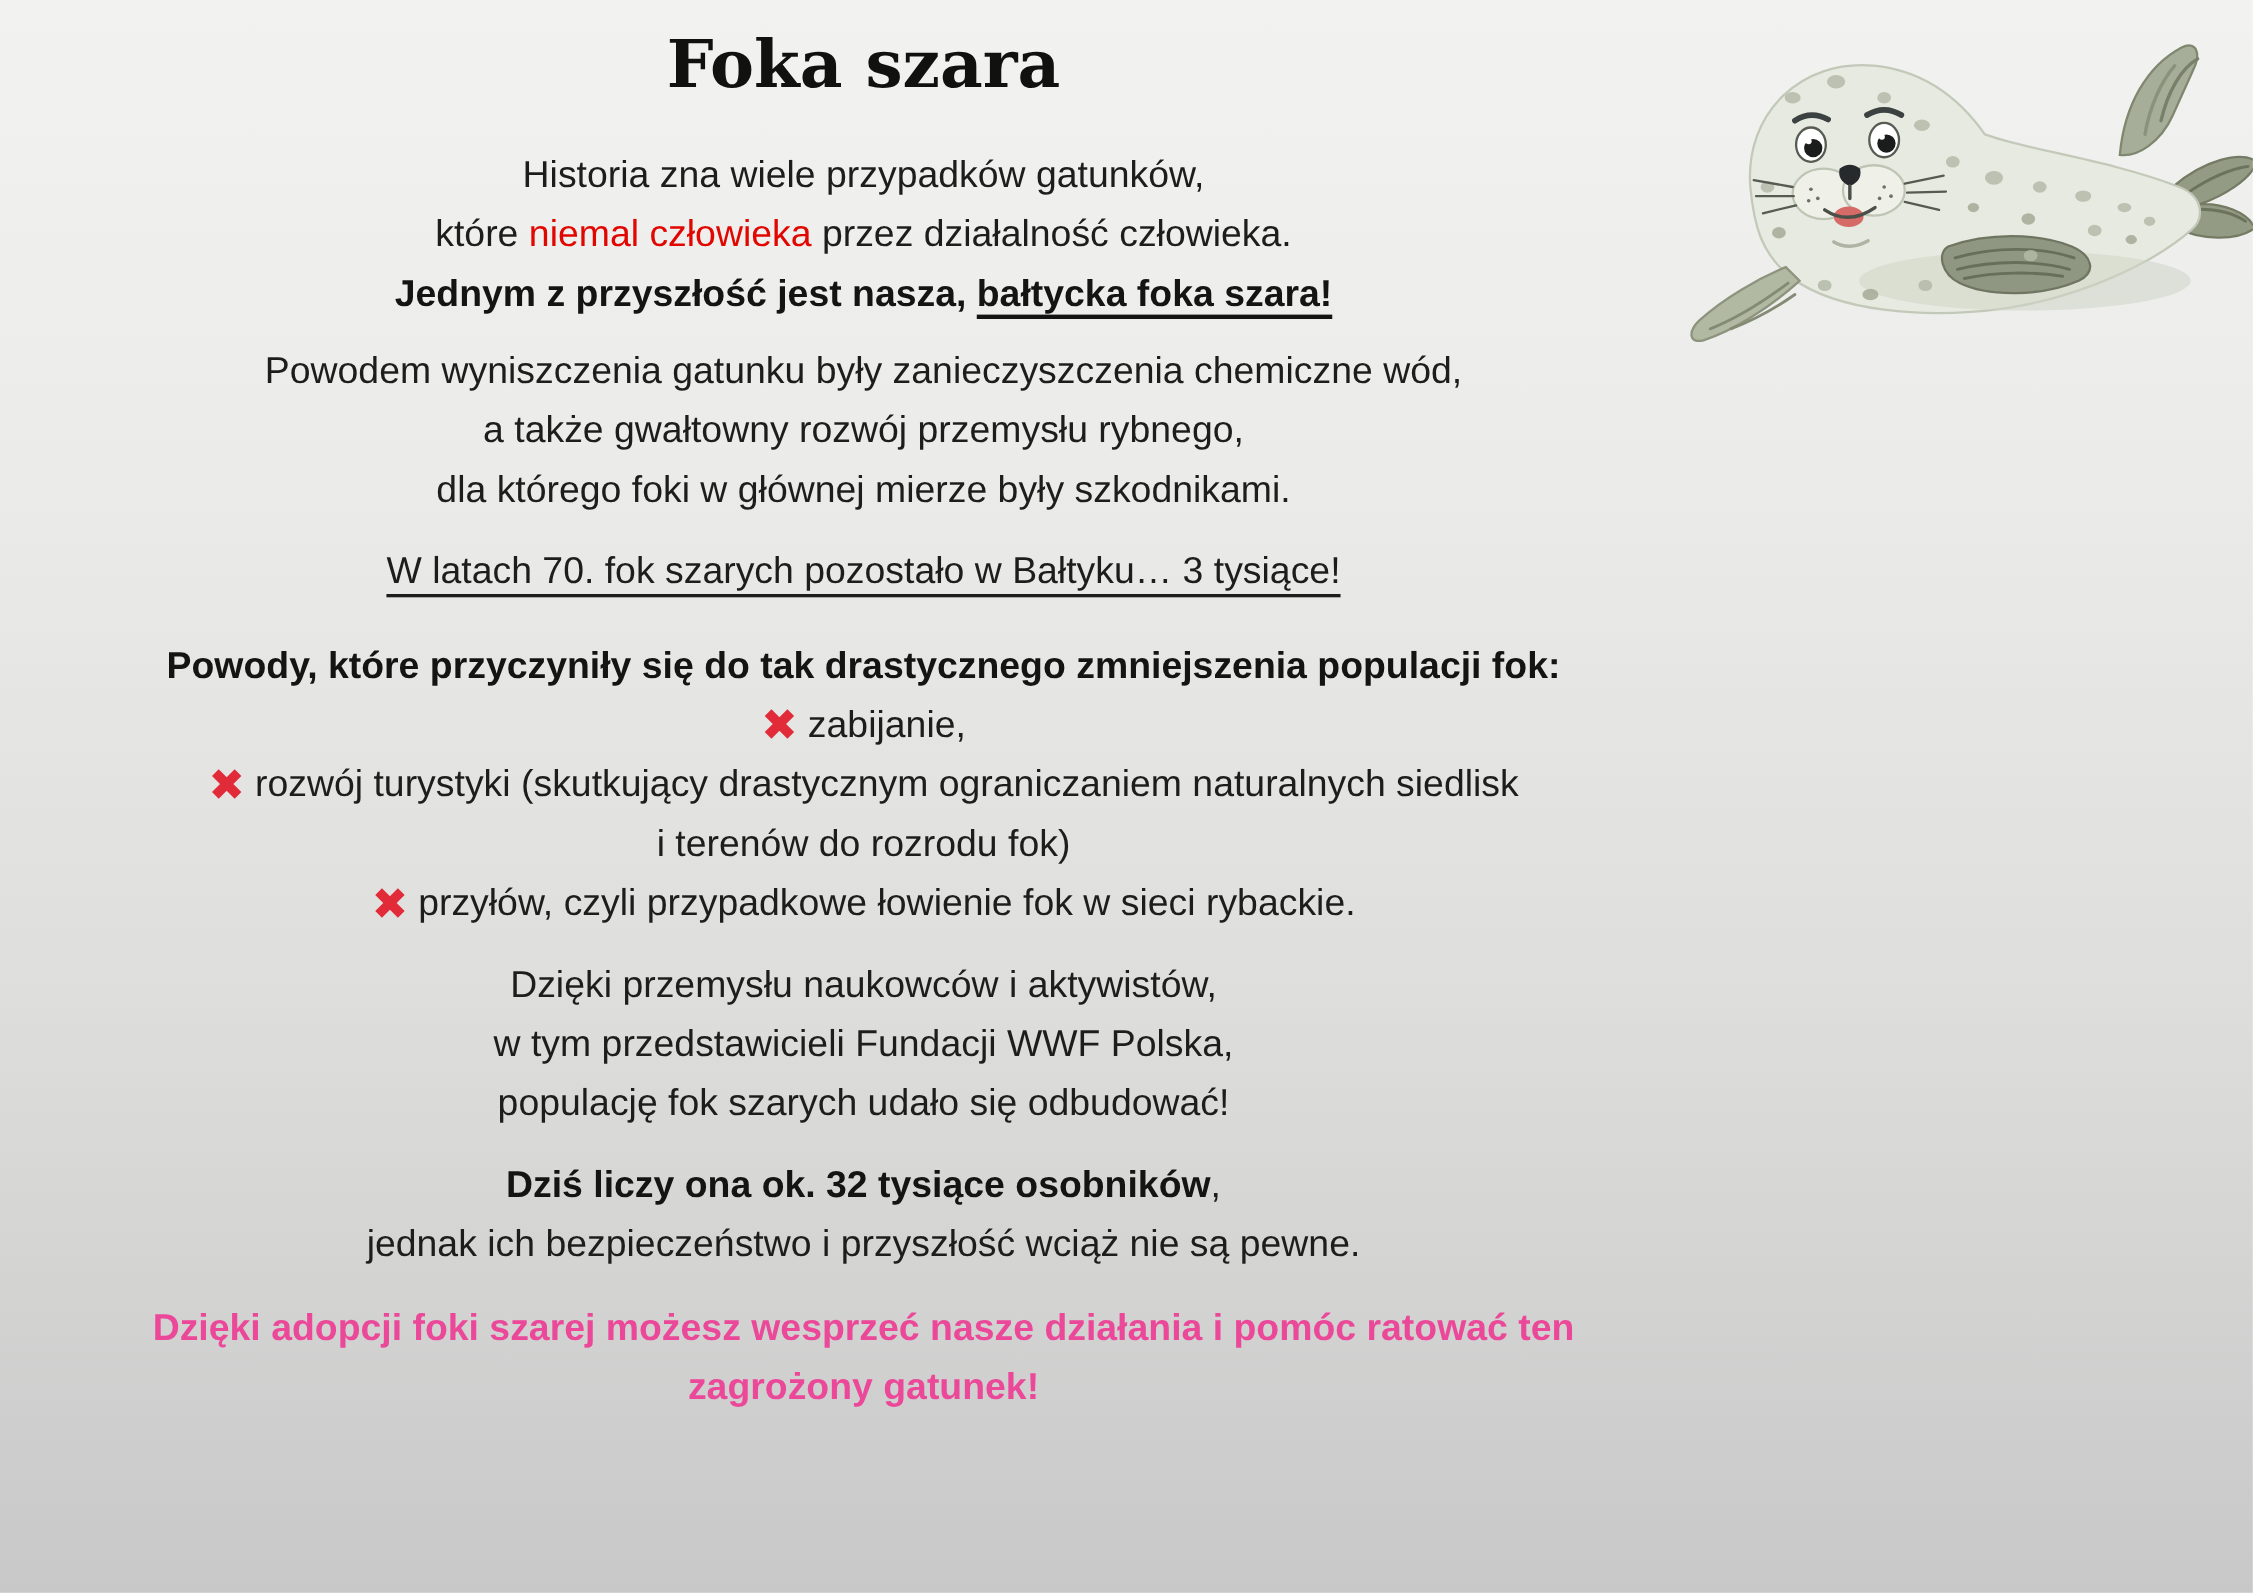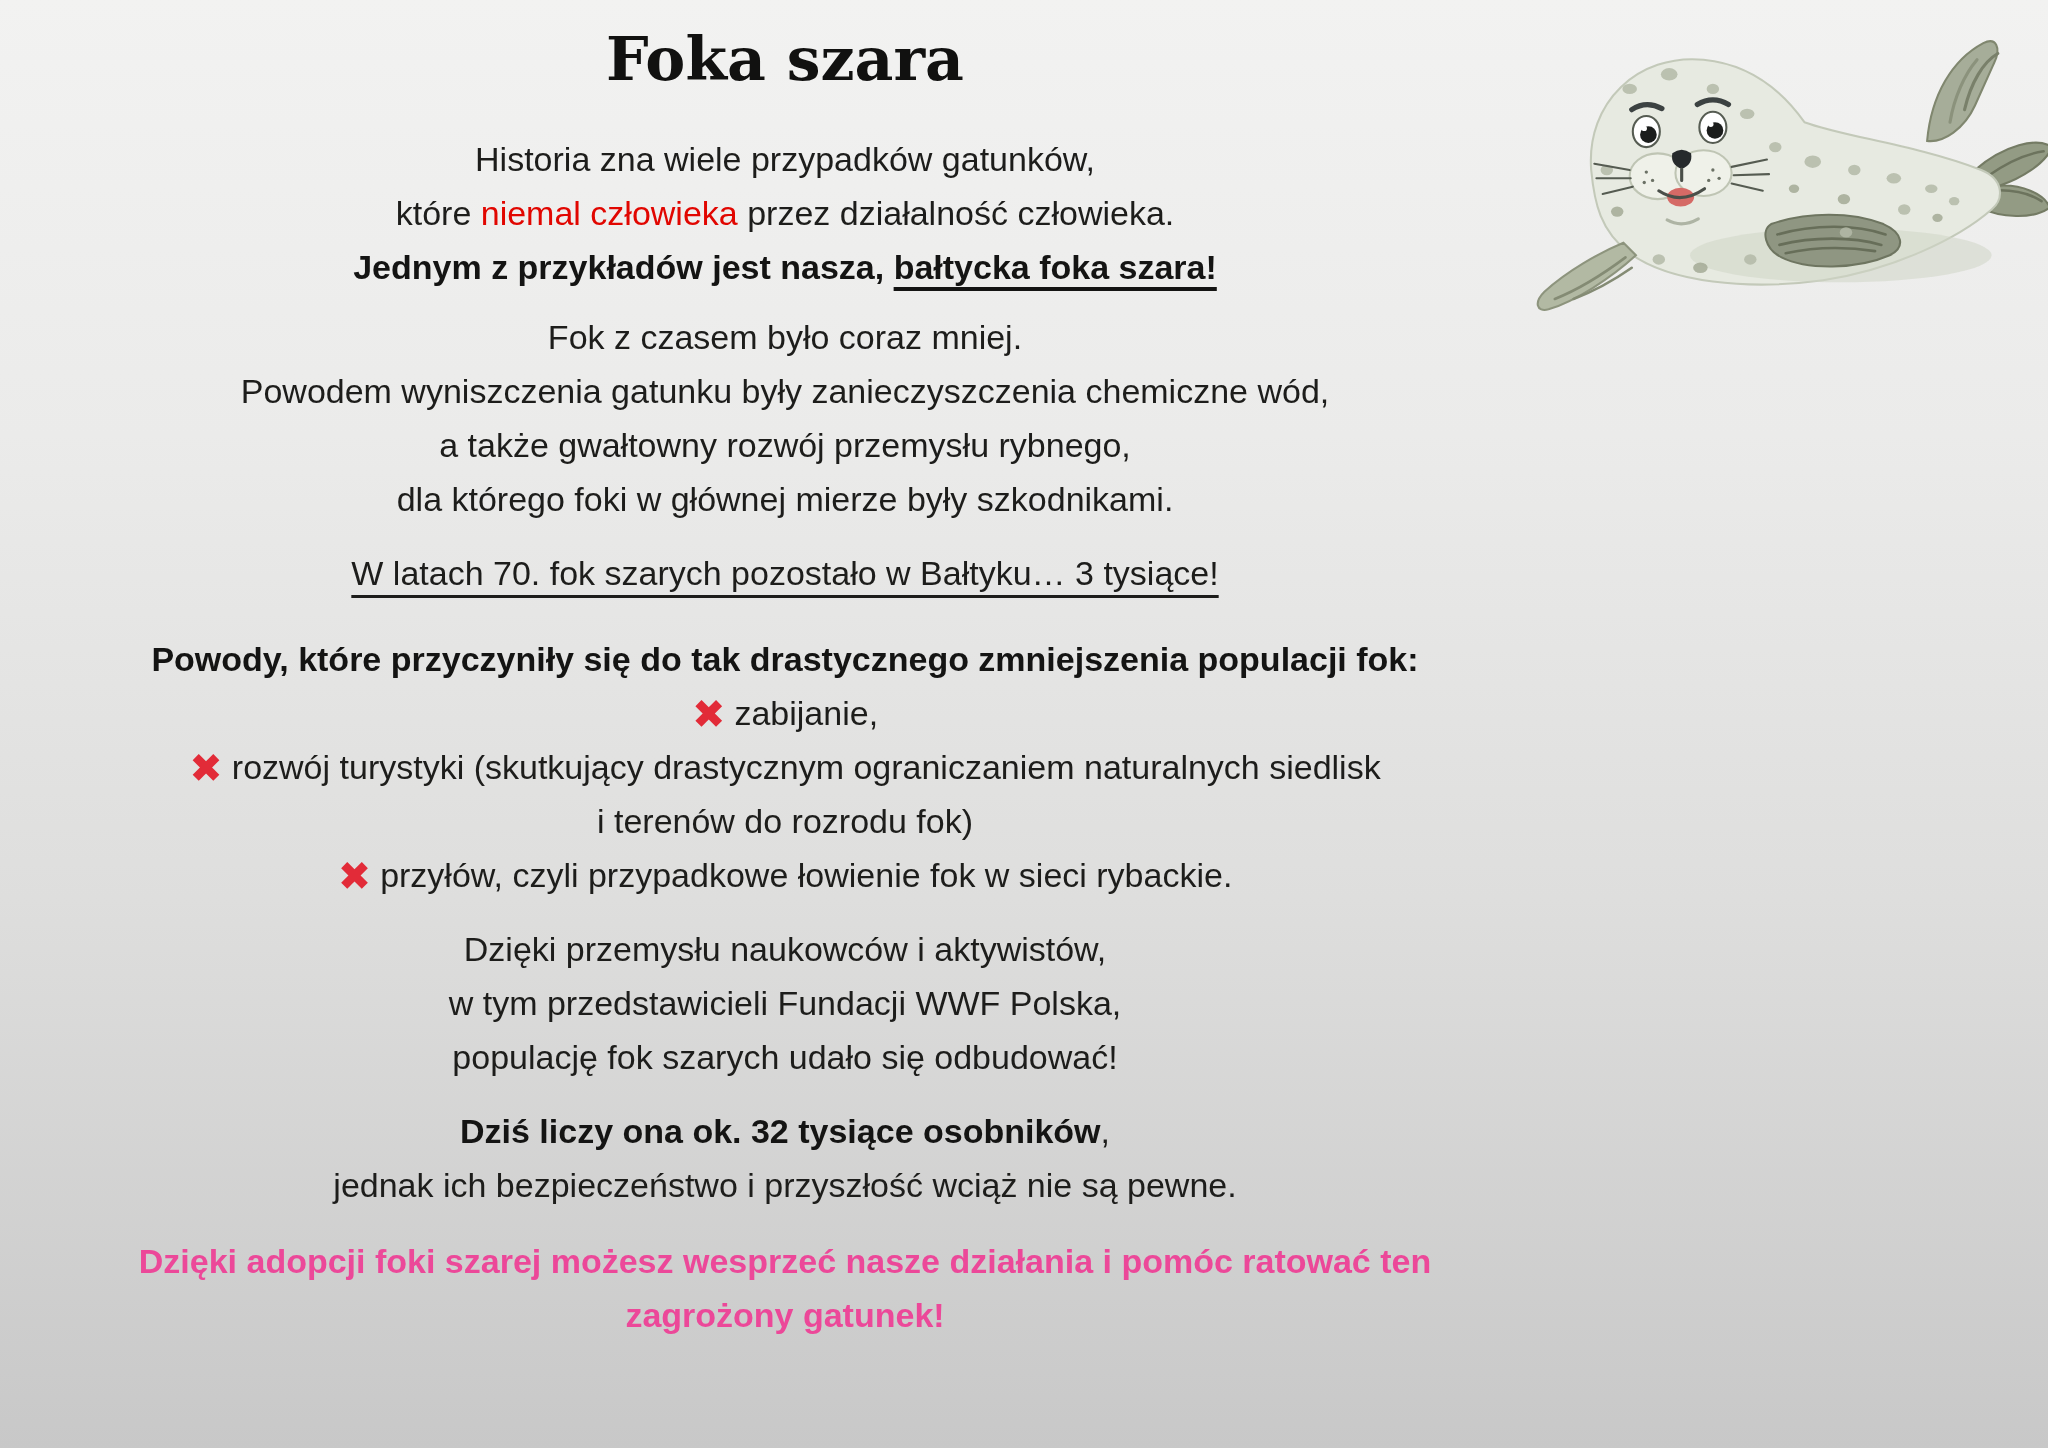--- a/index.html
+++ b/index.html
@@ -33,25 +33,24 @@
 </head>
 <body>
 
 <div class="content">
 
   <h1 class="title">Foka szara</h1>
 
   <div class="para">
     <div>Historia zna wiele przypadków gatunków,</div>
     <div><span>które </span><span class="red">niemal człowieka</span><span> przez działalność człowieka.</span></div>
-    <div class="bold"><span>Jednym z przykładów jest nasza, </span><span class="ul-thick">bałtycka foka szara!</span></div>
+    <div class="bold"><span>Jednym z przyszłość jest nasza, </span><span class="ul-thick">bałtycka foka szara!</span></div>
   </div>
 
   <div class="para m16">
-    <div>Fok z czasem było coraz mniej.</div>
     <div>Powodem wyniszczenia gatunku były zanieczyszczenia chemiczne wód,</div>
     <div>a także gwałtowny rozwój przemysłu rybnego,</div>
     <div>dla którego foki w głównej mierze były szkodnikami.</div>
   </div>
 
   <div class="para m20">
     <span class="ul-stat">W latach 70. fok szarych pozostało w Bałtyku… 3 tysiące!</span>
   </div>
 
   <div class="para bold m32">Powody, które przyczyniły się do tak drastycznego zmniejszenia populacji fok:</div>

